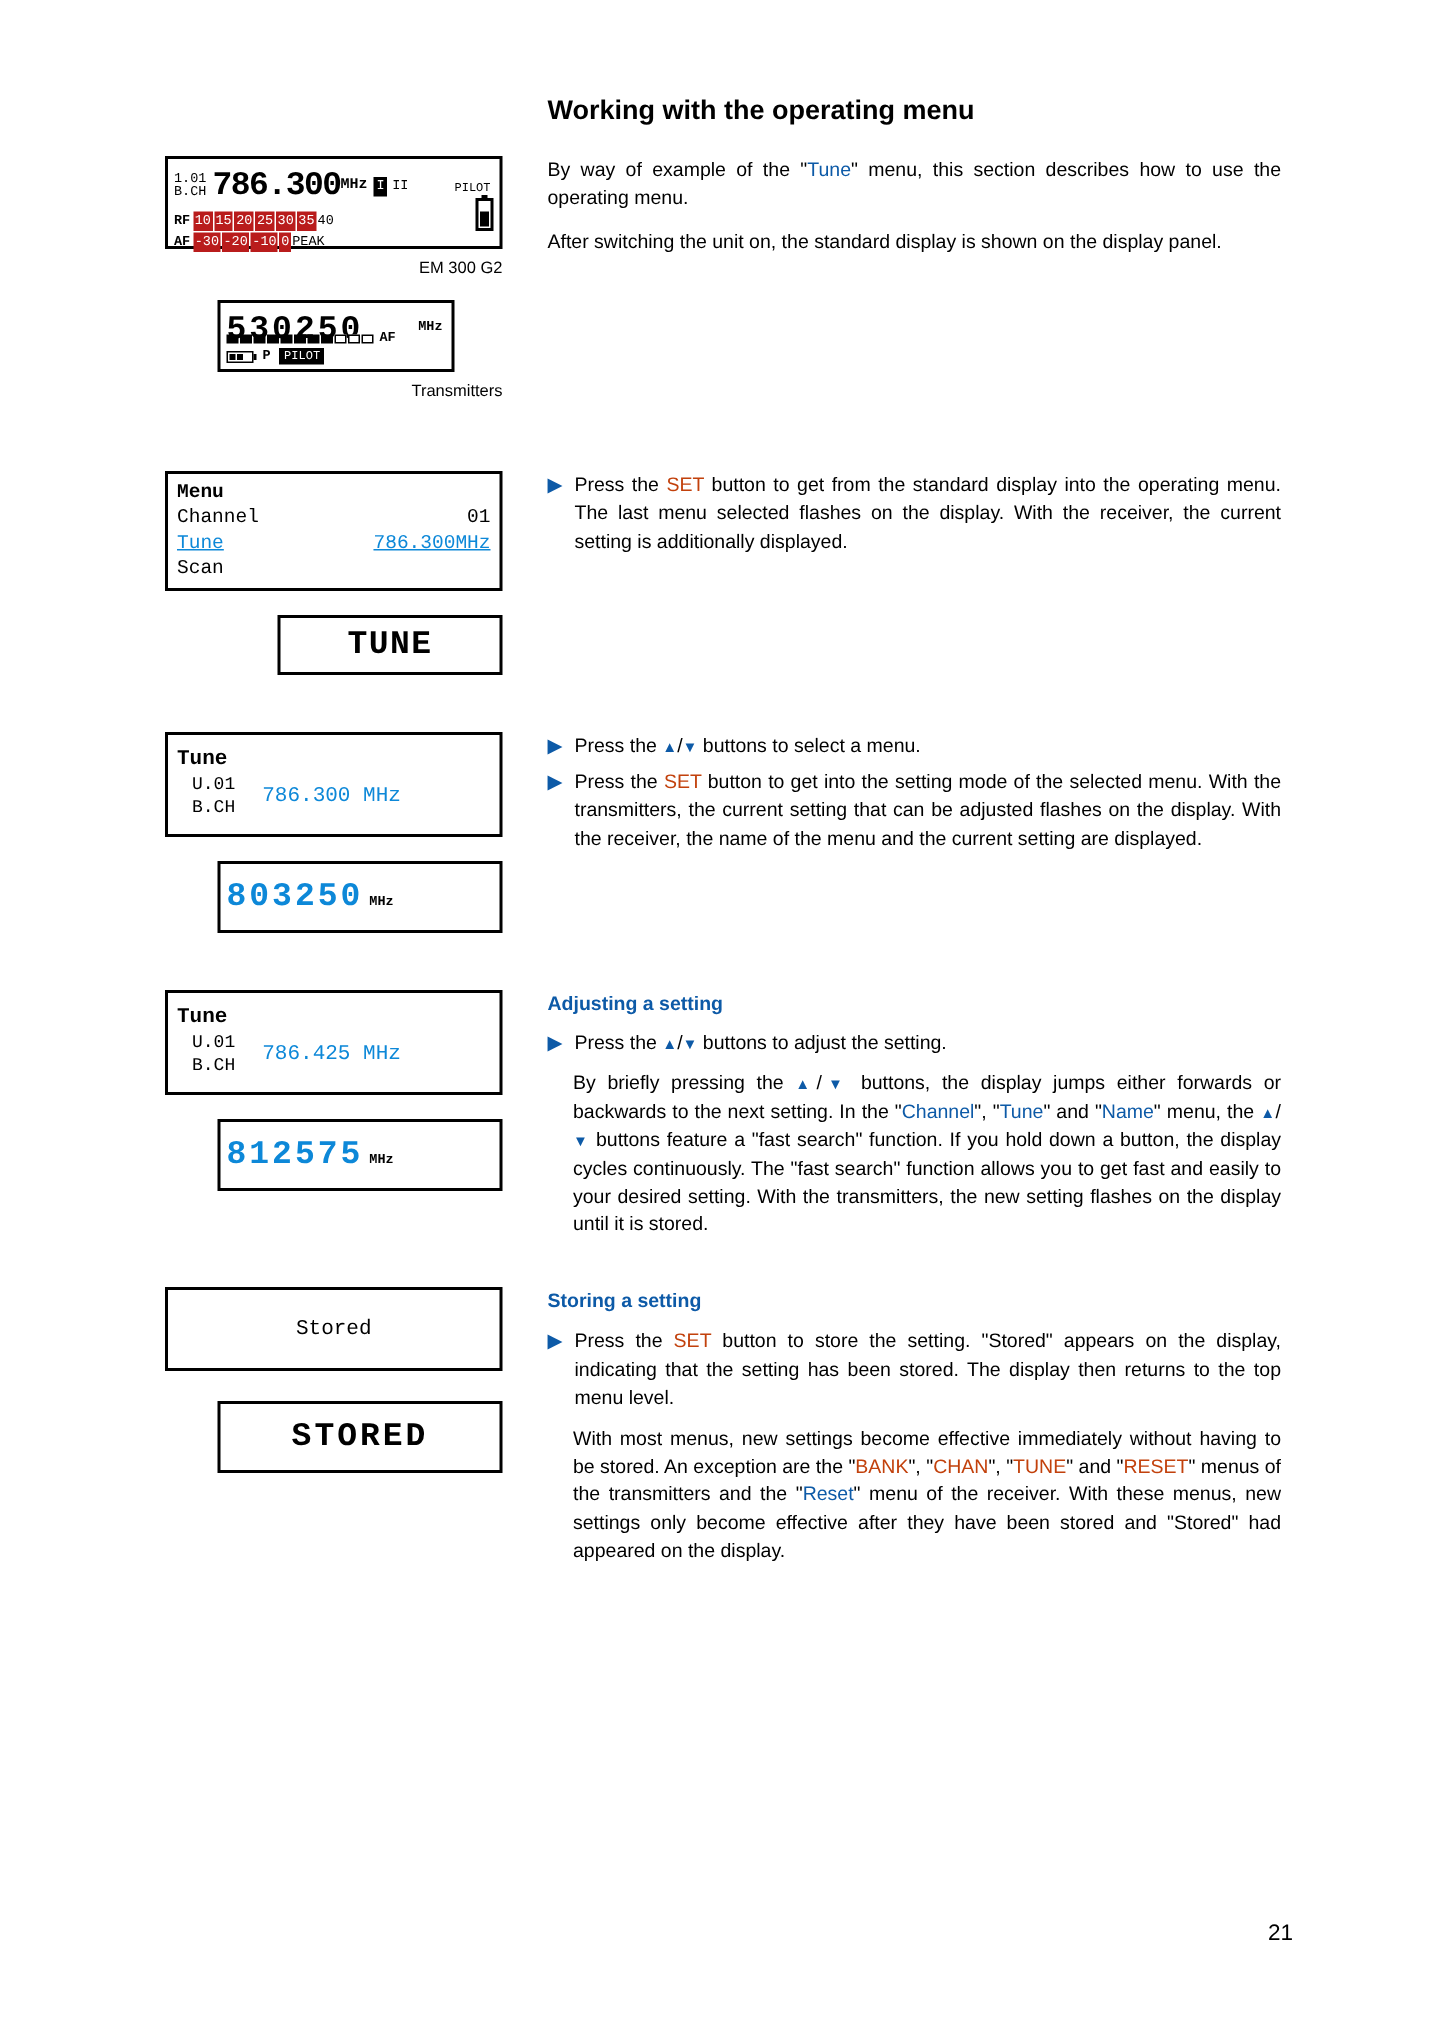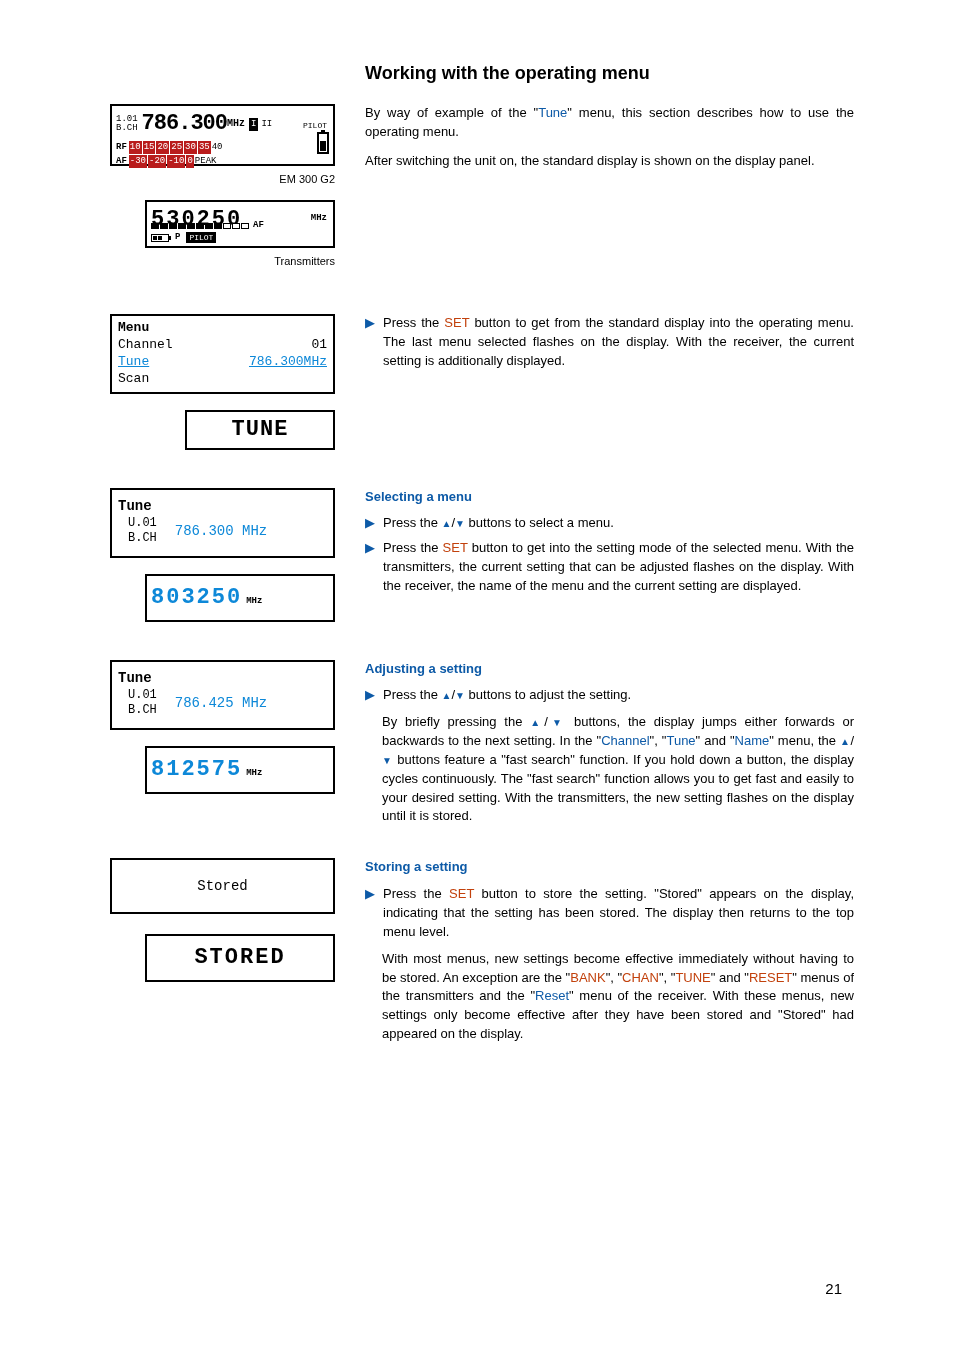--- a/index.html
+++ b/index.html
@@ -52,21 +52,21 @@
     margin-top: 8px;
     margin-left: 17px;
   }
   .kw-set { color: #c2410c; }
   .kw-blue { color: #0d5aa7; }
   .tri-up { color: #0d5aa7; font-size: 10px; }
   .tri-dn { color: #0d5aa7; font-size: 10px; }
   .pagenum {
     position: absolute;
     bottom: 50px;
-    right: 112px;
+    right: 92px;
     font-size: 15px;
   }
   
   .lcd {
     border: 2px solid #000000;
     background: #fff;
     margin-bottom: 6px;
     font-family: "Courier New", monospace;
     color: #000;
     padding: 2px 4px;
@@ -83,21 +83,21 @@
   .lcd-large .ant span{ background:#000; color:#fff; font-size:9px; padding:0 2px;}
   .lcd-large .bar-row { font-size:9px; display:flex; align-items:center; margin-top:1px;}
   .lcd-large .bar-row .lbl{ margin-right:2px; font-weight:bold;}
   .lcd-large .dark{ background:#b91c1c; color:#fff; padding:0 1px; margin-right:1px;}
   .lcd-large .batt { position:absolute; right:4px; top:26px; width:12px; height:22px; border:2px solid #000;}
   .lcd-large .batt::before{content:""; position:absolute; top:-4px; left:2px; width:4px; height:2px; background:#000;}
   .lcd-large .batt .fill{ position:absolute; bottom:1px; left:1px; right:1px; height:10px; background:#000;}
   .caption { font-size: 11px; text-align: right; width:225px; margin-bottom:12px;}
 
   .lcd-seg {
-    width: 190px; height:48px; margin-left:35px; position:relative;
+    width: 158px; height:48px; margin-left:35px; position:relative;
     font-family: "Courier New", monospace;
   }
   .lcd-seg .seg { font-size:22px; font-weight:bold; letter-spacing:2px;}
   .lcd-seg .unit { font-size:9px; font-weight:bold; position:absolute; right:6px; top:10px;}
   .lcd-seg .af-row { display:flex; align-items:center; position:absolute; bottom:14px; left:4px; right:4px;}
   .lcd-seg .bars { display:flex; gap:1px;}
   .lcd-seg .bars span{ width:8px; height:6px; background:#000;}
   .lcd-seg .bars span.empty{ background:#fff; border:1px solid #000;}
   .lcd-seg .af-lbl{ font-size:9px; font-weight:bold; margin-left:4px;}
   .lcd-seg .bot { position:absolute; bottom:2px; left:4px; display:flex; align-items:center; gap:6px;}
@@ -272,21 +272,20 @@
           <div class="val blue">786.300 MHz</div>
         </div>
       </div>
       <div style="height:10px;"></div>
       <div class="lcd lcd-seg2">
         <span class="seg blue">803250</span>
         <span class="unit">MHz</span>
       </div>
     </div>
     <div class="right-col">
-      <div class="section-title">Selecting a menu</div>
       <div class="step">
         <span class="arrow">▶</span>
         <span class="txt"><span>Press the </span><span class="tri-up">▲</span>/<span class="tri-dn">▼</span><span> buttons to select a menu.</span></span>
       </div>
       <div class="step">
         <span class="arrow">▶</span>
         <span class="txt"><span>Press the </span><span class="kw-set">SET</span><span> button to get into the setting mode of the selected menu. With the transmitters, the current setting that can be adjusted flashes on the display. With the receiver, the name of the menu and the current setting are displayed.</span></span>
       </div>
     </div>
   </div>

